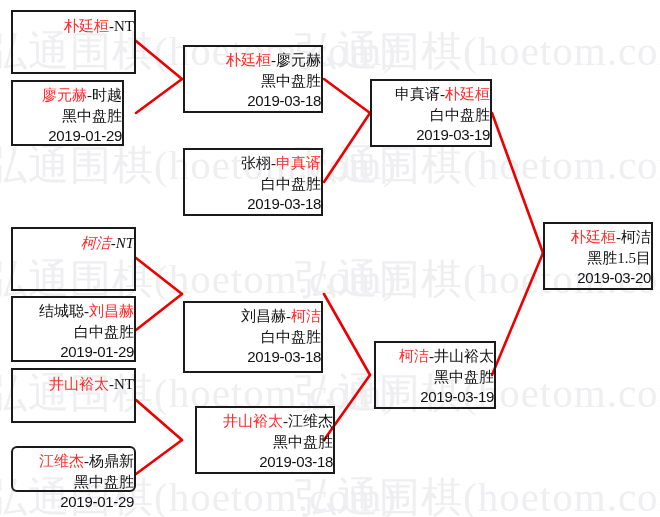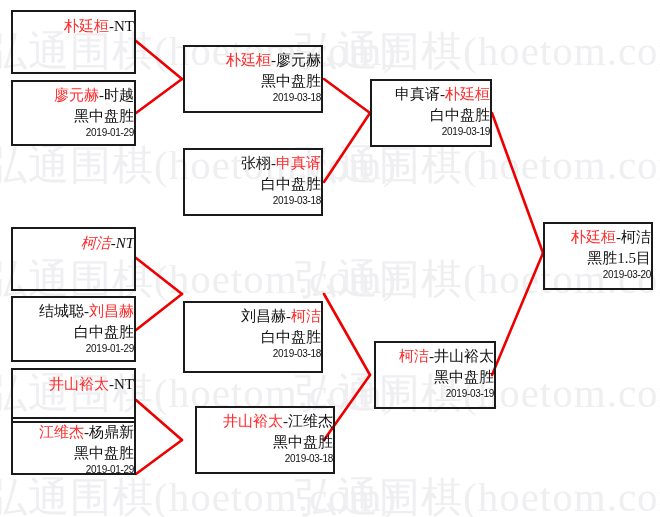--- a/index.html
+++ b/index.html
@@ -42,21 +42,21 @@
     text-align:right;
     font-size:15px;
     line-height:1.38;
     color:#111111;
     padding-top:3px;
     letter-spacing:0px;
   }
   .box .ln{display:block;white-space:nowrap;}
   .box .date{
     font-family:"Liberation Sans","DejaVu Sans",sans-serif;
-    font-size:10px;
+    font-size:15px;
     letter-spacing:-0.3px;
   }
   .win{color:#ff2a2a;}
   .lose{color:#111111;}
   .sep{color:#111111;}
   .seed-box{padding-top:4px;}
 </style>
 </head>
 <body>
 
@@ -95,41 +95,41 @@
 
       <path d="M492,113 L543,253"></path>
       <path d="M492,375 L543,253"></path>
     </g>
   </svg>
 
   <div class="box seed-box" style="left:11px;top:10px;width:125px;height:64px;">
     <span class="ln"><span class="win">朴廷桓</span><span class="sep">-</span><span class="lose">NT</span></span>
   </div>
 
-  <div class="box" style="left:11px;top:80px;width:125px;height:66px;">
+  <div class="box" style="left:11px;top:80px;width:113px;height:66px;">
     <span class="ln"><span class="win">廖元赫</span><span class="sep">-</span><span class="lose">时越</span></span>
     <span class="ln">黑中盘胜</span>
     <span class="ln date">2019-01-29</span>
   </div>
 
   <div class="box seed-box" style="left:11px;top:227px;width:125px;height:64px;font-style:italic;">
     <span class="ln"><span class="win">柯洁</span><span class="sep">-</span><span class="lose">NT</span></span>
   </div>
 
   <div class="box" style="left:11px;top:296px;width:125px;height:66px;">
     <span class="ln"><span class="lose">结城聪</span><span class="sep">-</span><span class="win">刘昌赫</span></span>
     <span class="ln">白中盘胜</span>
     <span class="ln date">2019-01-29</span>
   </div>
 
   <div class="box seed-box" style="left:11px;top:368px;width:125px;height:55px;">
     <span class="ln"><span class="win">井山裕太</span><span class="sep">-</span><span class="lose">NT</span></span>
   </div>
 
-  <div class="box" style="left:11px;top:417px;width:125px;height:58px;">
+  <div class="box" style="left:11px;top:446px;width:125px;height:46px;border-radius:6px;">
     <span class="ln"><span class="win">江维杰</span><span class="sep">-</span><span class="lose">杨鼎新</span></span>
     <span class="ln">黑中盘胜</span>
     <span class="ln date">2019-01-29</span>
   </div>
 
   <div class="box" style="left:183px;top:45px;width:140px;height:68px;">
     <span class="ln"><span class="win">朴廷桓</span><span class="sep">-</span><span class="lose">廖元赫</span></span>
     <span class="ln">黑中盘胜</span>
     <span class="ln date">2019-03-18</span>
   </div>

